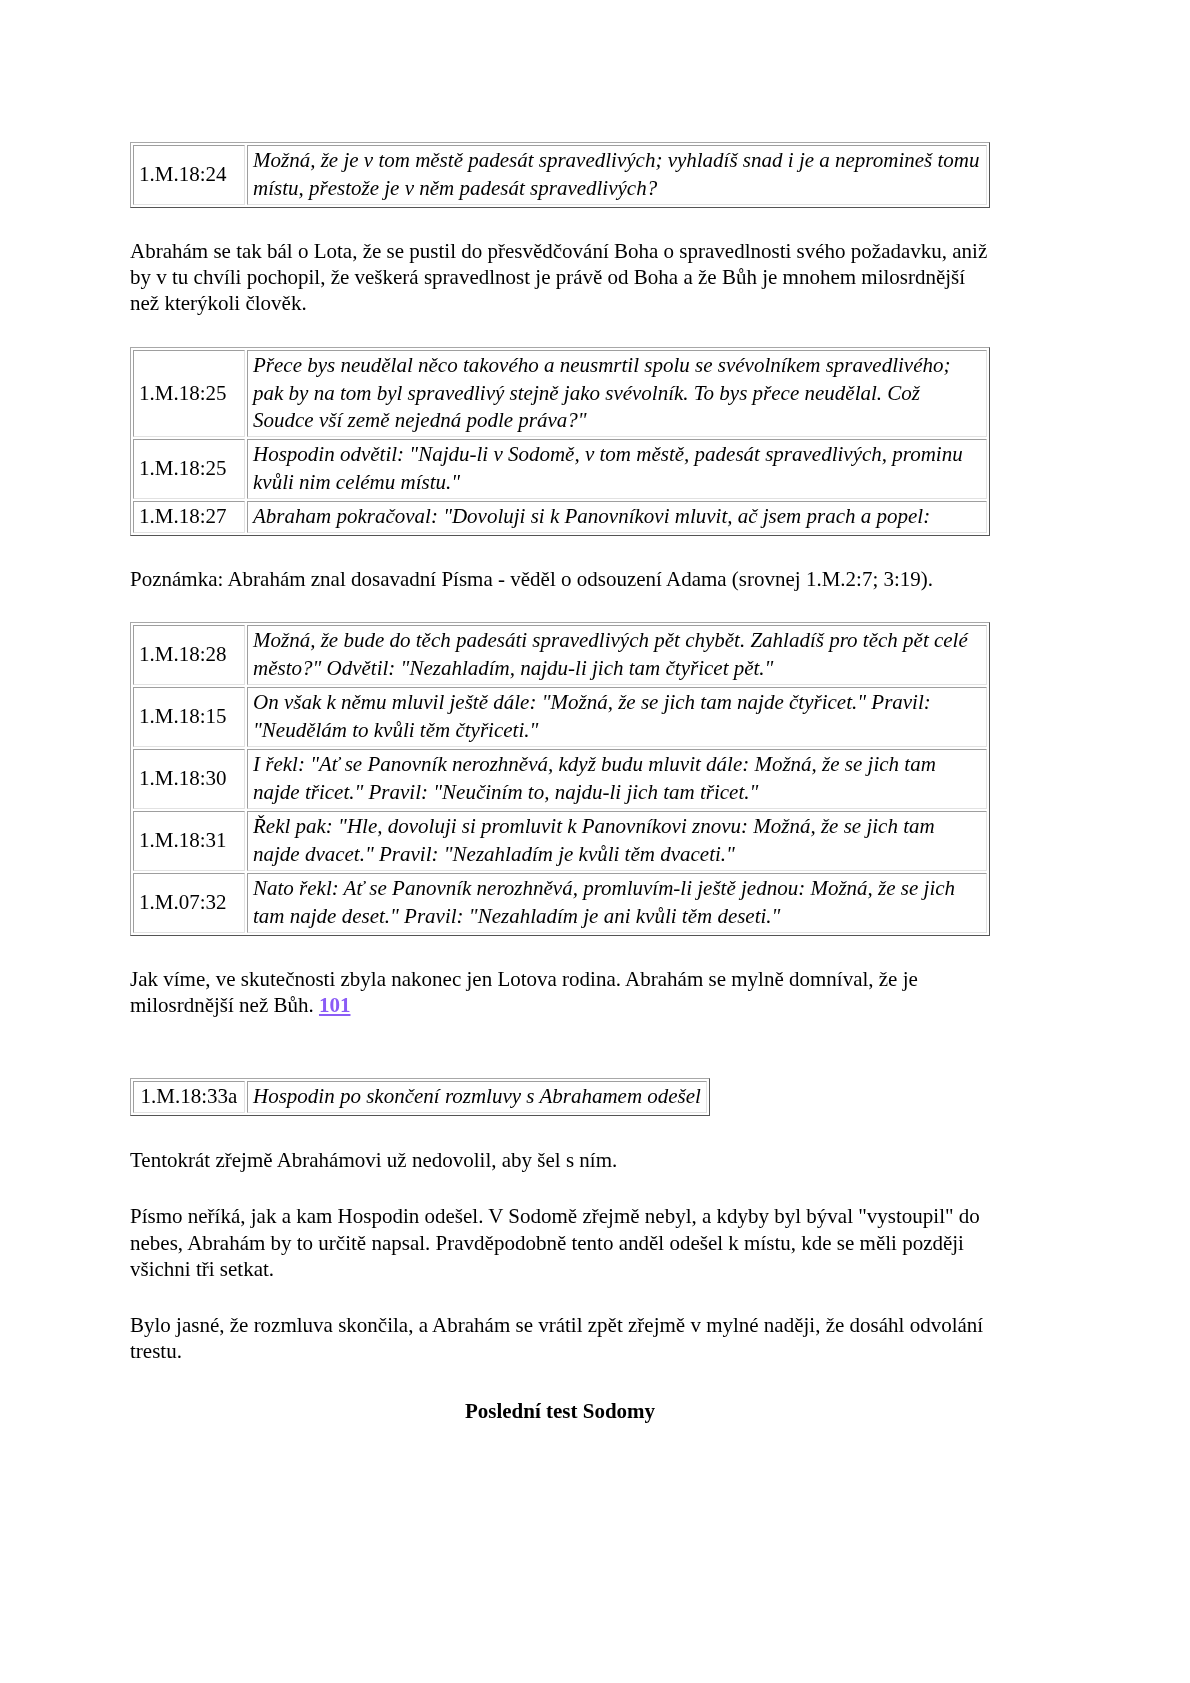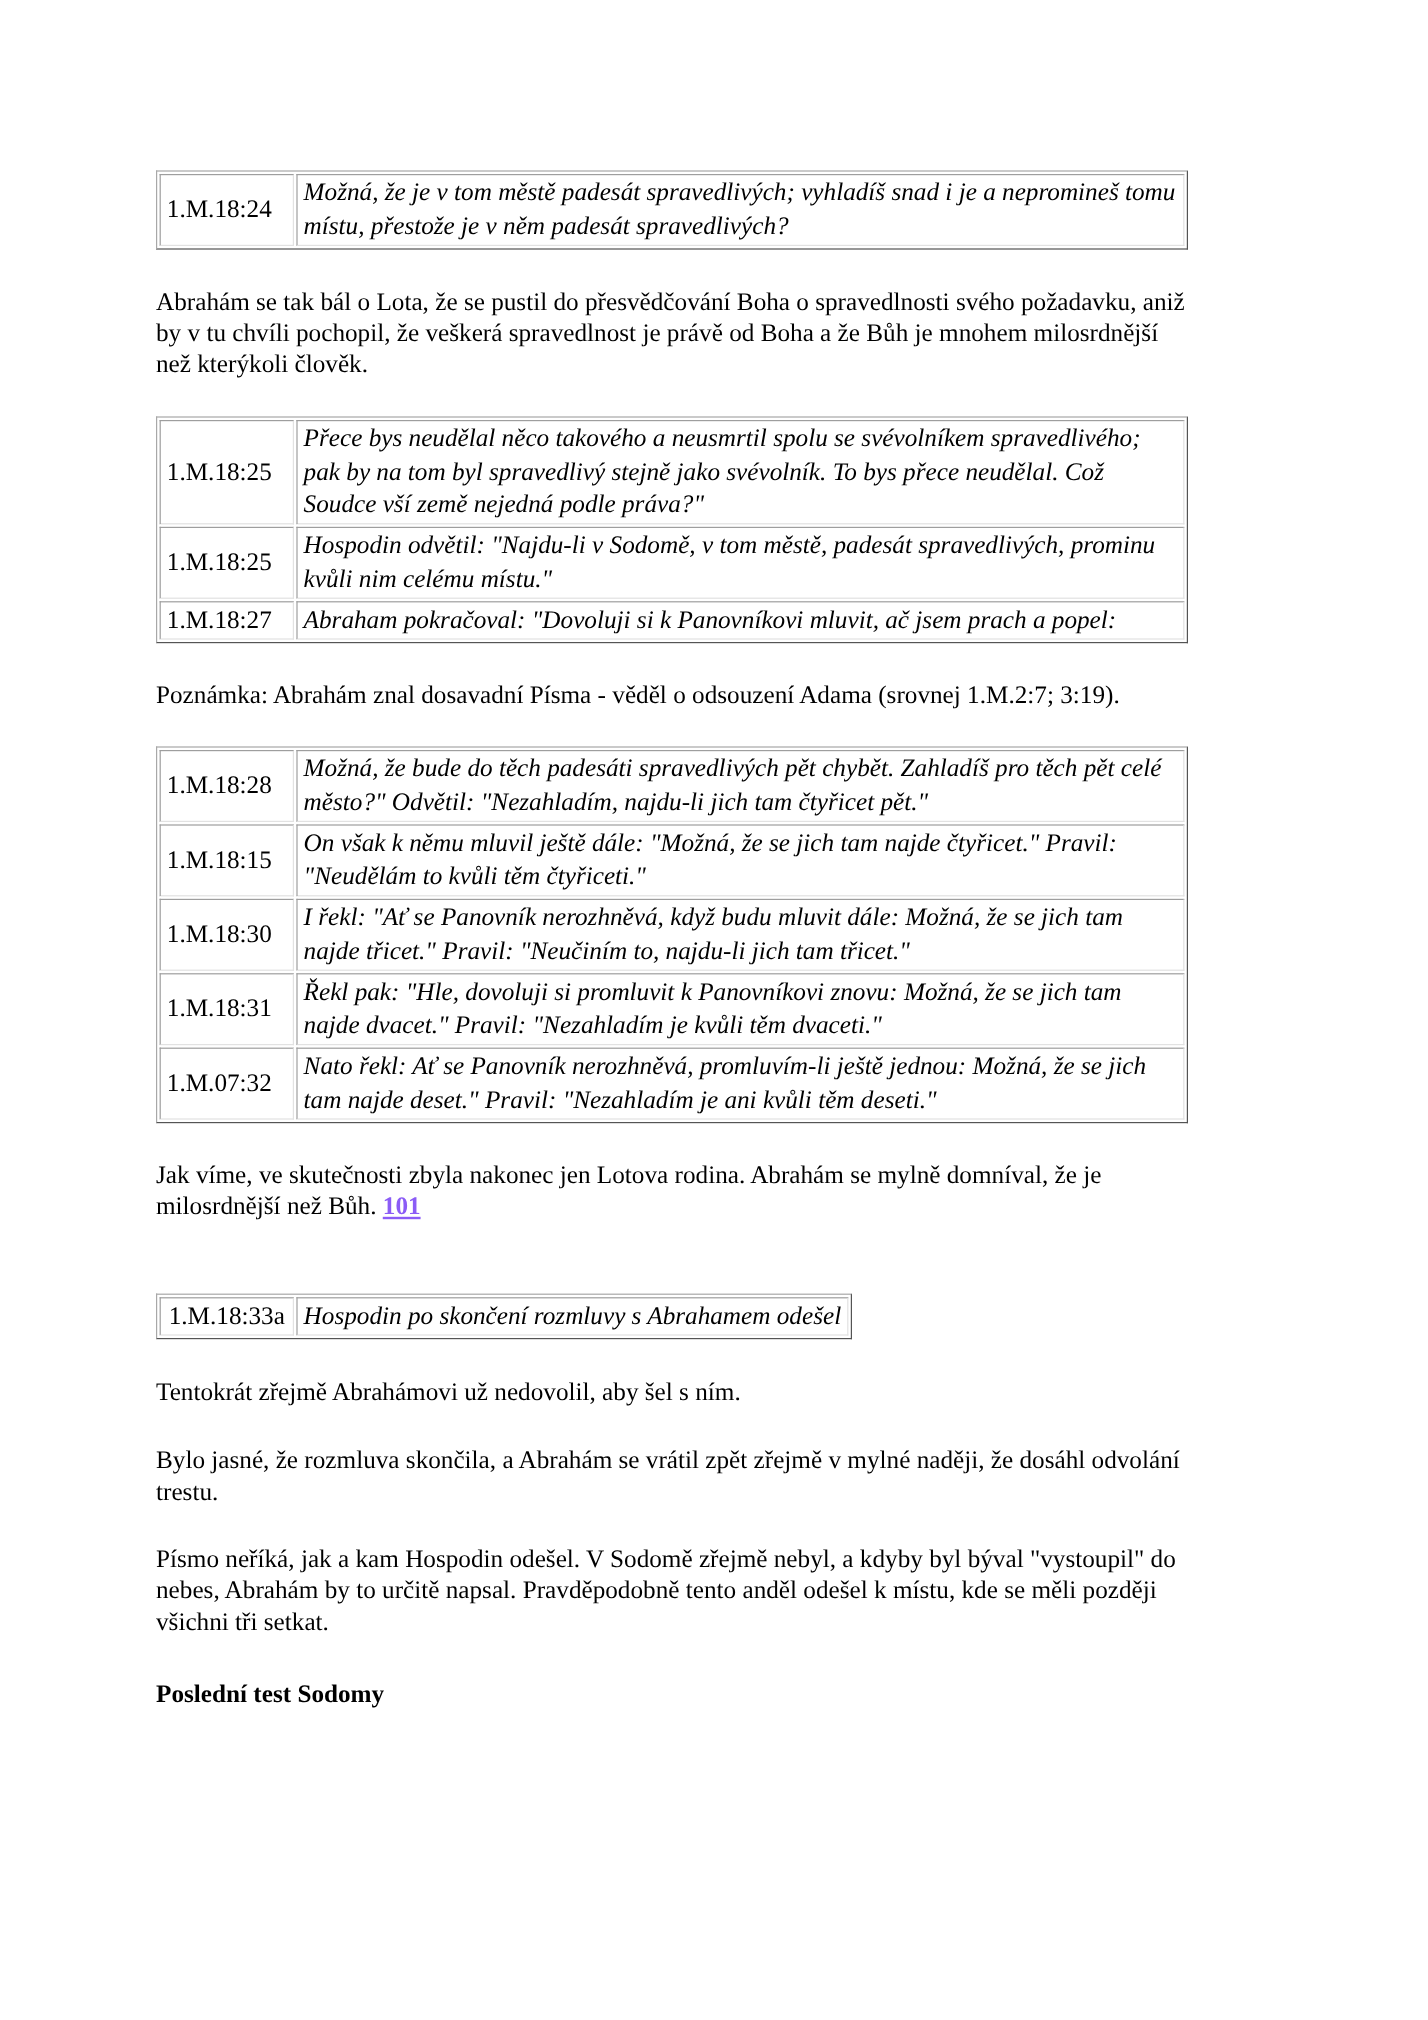--- a/index.html
+++ b/index.html
@@ -58,20 +58,21 @@
   }
   a.footnote {
     color: #8b5cf6;
     font-weight: bold;
     text-decoration: underline;
   }
   h3.heading {
     font-size: 21px;
     font-weight: bold;
     margin: 34px 0 0 0;
+    text-align: center;
   }
 </style>
 </head>
 <body>
 
 <div class="page">
 
   <table class="vtable">
     <tbody>
         <tr>
@@ -135,19 +136,19 @@
           <tr>
         <td class="ref">1.M.18:33a</td>
         <td class="txt">Hospodin po skončení rozmluvy s Abrahamem odešel</td>
       </tr>
     </tbody></table>
   </div>
 
   <p class="para">Tentokrát zřejmě Abrahámovi už nedovolil, aby šel s ním.</p>
 
 
+  <p class="para">Písmo neříká, jak a kam Hospodin odešel. V Sodomě zřejmě nebyl, a kdyby byl býval "vystoupil" do nebes, Abrahám by to určitě napsal. Pravděpodobně tento anděl odešel k místu, kde se měli později všichni tři setkat.</p>
+
   <p class="para">Bylo jasné, že rozmluva skončila, a Abrahám se vrátil zpět zřejmě v mylné naději, že dosáhl odvolání trestu.</p>
-
-  <p class="para">Písmo neříká, jak a kam Hospodin odešel. V Sodomě zřejmě nebyl, a kdyby byl býval "vystoupil" do nebes, Abrahám by to určitě napsal. Pravděpodobně tento anděl odešel k místu, kde se měli později všichni tři setkat.</p>
 
   <h3 class="heading">Poslední test Sodomy</h3>
 
 </div>
 
 </body></html>

